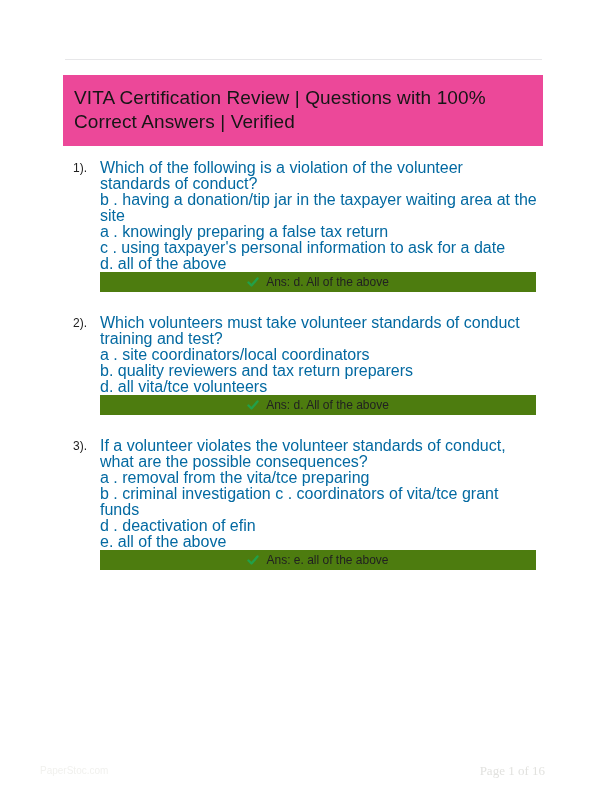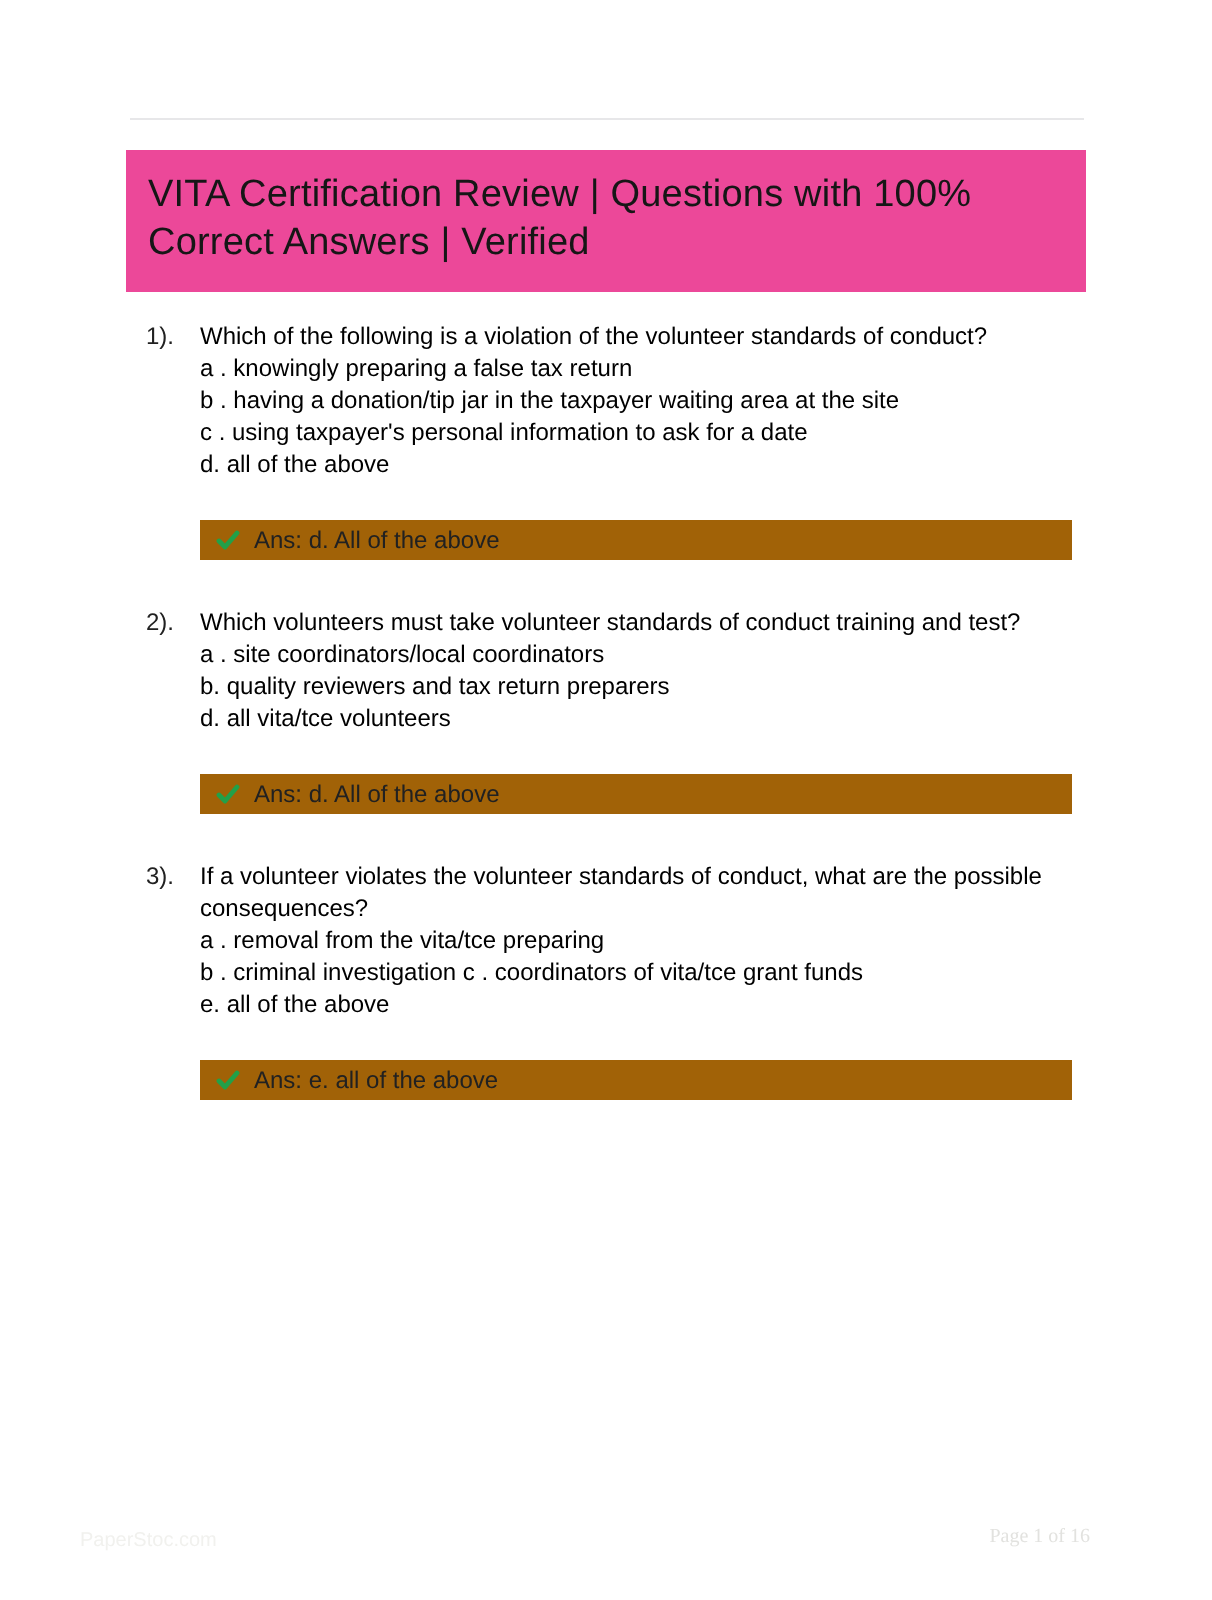--- a/index.html
+++ b/index.html
@@ -30,59 +30,60 @@
   .question {
     display:flex; align-items:flex-start;
     margin-bottom:23px;
   }
   .qnum {
     flex:0 0 27px;
     font-size:12px; line-height:16px; color:#212121;
   }
   .qbody { flex:1; }
   .qtext, .qopt {
-    font-size:12px; line-height:16px; color:#000000;
+    font-size:16px; line-height:16px; color:#0369a1;
   }
   .answer-box {
-    margin-top:20px;
-    background:#a16207;
+    margin-top:0;
+    background:#4d7c0f;
     height:20px;
     padding:0 8px;
     display:flex; align-items:center; gap:7px;
     width:436px;
+    justify-content:center;
   }
   .answer-text { font-size:12px; color:#212121; }
   .check-icon { display:inline-flex; }
   .footer-watermark {
     position:absolute; left:40px; top:765px;
     font-size:10px; color:#f1f1ee;
   }
   .footer-page {
     position:absolute; right:61px; top:763px;
     font-family:"Liberation Serif", serif;
-    font-size:10px; color:#e2e2df;
+    font-size:13px; color:#e2e2df;
   }
 </style>
 </head>
 <body>
 
 <div class="page">
 
   <div class="top-rule"></div>
 
   <div class="title-box">VITA Certification Review | Questions with 100% Correct Answers | Verified</div>
 
   <div class="questions">
 
     <div class="question">
       <div class="qnum">1).</div>
       <div class="qbody">
         <div class="qtext">Which of the following is a violation of the volunteer standards of conduct?</div>
+        <div class="qopt">b . having a donation/tip jar in the taxpayer waiting area at the site</div>
         <div class="qopt">a . knowingly preparing a false tax return</div>
-        <div class="qopt">b . having a donation/tip jar in the taxpayer waiting area at the site</div>
         <div class="qopt">c . using taxpayer's personal information to ask for a date</div>
         <div class="qopt">d. all of the above</div>
         <div class="answer-box">
           <span class="check-icon">
             <svg width="12" height="11" viewBox="0 0 12 11">
               <path d="M1.5 5.5 L4.5 8.5 L10.5 1.5" fill="none" stroke-width="2.4" stroke-linecap="round" stroke-linejoin="round" stroke="#22a049"></path>
             </svg>
           </span>
           <span class="answer-text">Ans: d. All of the above</span>
         </div>
@@ -106,20 +107,21 @@
         </div>
       </div>
     </div>
 
     <div class="question">
       <div class="qnum">3).</div>
       <div class="qbody">
         <div class="qtext">If a volunteer violates the volunteer standards of conduct, what are the possible consequences?</div>
         <div class="qopt">a . removal from the vita/tce preparing</div>
         <div class="qopt">b . criminal investigation c . coordinators of vita/tce grant funds</div>
+        <div class="qopt">d . deactivation of efin</div>
         <div class="qopt">e. all of the above</div>
         <div class="answer-box">
           <span class="check-icon">
             <svg width="12" height="11" viewBox="0 0 12 11">
               <path d="M1.5 5.5 L4.5 8.5 L10.5 1.5" fill="none" stroke-width="2.4" stroke-linecap="round" stroke-linejoin="round" stroke="#22a049"></path>
             </svg>
           </span>
           <span class="answer-text">Ans: e. all of the above</span>
         </div>
       </div>

